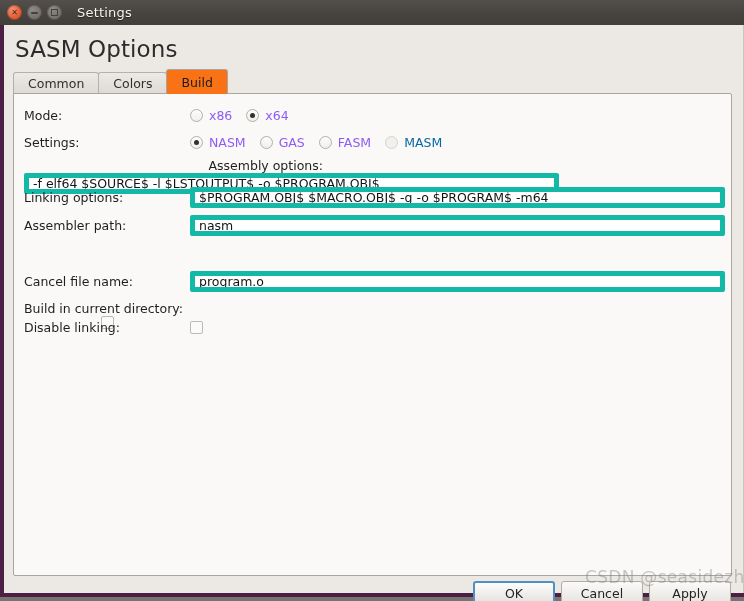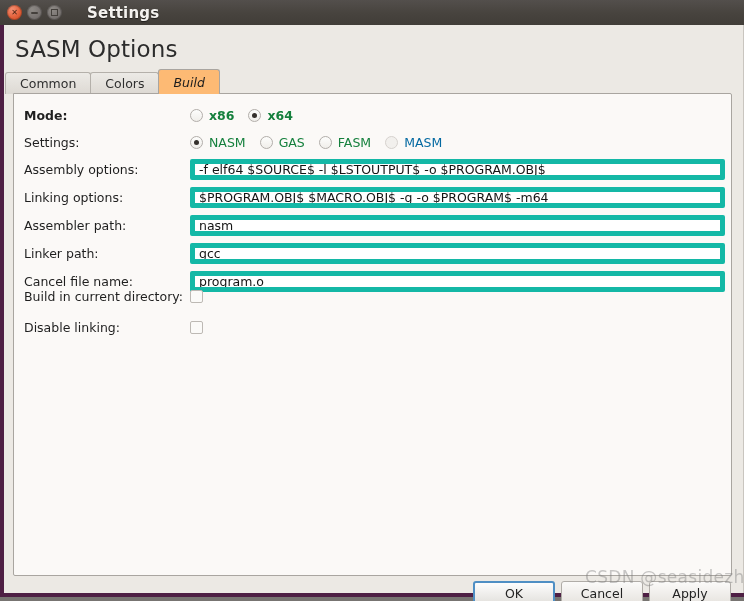--- a/index.html
+++ b/index.html
@@ -49,24 +49,24 @@
     display: flex; align-items: center; justify-content: center;
     font-size: 9px; line-height: 1;
     color: #3a3330;
     font-family: "DejaVu Sans", "Liberation Sans", sans-serif;
   }
   .wbtn-close .wglyph { color: #4c2515; font-size: 8px; font-weight: bold; }
   .minbar { width: 7px; height: 2px; background: #44403c; border-radius: 1px; }
   .maxbox { width: 7px; height: 7px; border: 1.5px solid #44403c; }
 
   #title-text {
-    margin-left: 25px;
+    margin-left: 15px;
     color: #f4f2ef;
-    font-size: 15px;
-    font-weight: bold;
+    font-size: 13px;
+    font-weight: normal;
     letter-spacing: .2px;
     text-shadow: 0 1px 1px rgba(0,0,0,.55);
   }
 
   
   #frame-left {
     position: absolute;
     left: 0; top: 25px;
     width: 4px; height: 572px;
     background: #4e1f44;
@@ -102,46 +102,45 @@
     position: absolute;
     left: 11px; top: 11px;
     font-size: 23px;
     color: #2c2c2c;
     letter-spacing: .1px;
   }
 
   
   #tabbar {
     position: absolute;
-    left: 1px; top: 45px;
+    left: 9px; top: 45px;
     height: 24px;
     display: flex;
     align-items: flex-end;
   }
   .tab {
     height: 22px;
     padding: 0 14px;
     display: flex;
     align-items: center;
     font-size: 12.5px;
     color: #2f2f2f;
     border: 1px solid #b4b0aa;
     border-bottom: none;
     border-radius: 3px 3px 0 0;
     background: linear-gradient(to bottom, #eceae6 0%, #ddd9d3 100%);
     margin-right: -1px;
     position: relative;
   }
   .tab.active {
     height: 25px;
-    background: #fdba74;
+    background: #f97316;
     color: #1c1c1c;
     z-index: 3;
     border-color: #a9a5a0;
-    font-style: italic;
   }
 
   
   #panel {
     position: absolute;
     left: 9px; top: 68px;
     width: 719px; height: 483px;
     background: #fbf9f7;
     border: 1px solid #a9a5a0;
     border-radius: 0 2px 2px 2px;
@@ -161,21 +160,21 @@
     color: #1f1f1f;
     flex: 0 0 auto;
   }
 
   
   .radio-group { display: flex; align-items: center; }
   .radio-item {
     display: flex; align-items: center;
     margin-right: 14px;
     font-size: 12.5px;
-    color: #15803d;
+    color: #8b5cf6;
   }
   .radio-item.disabled { color: #0369a1; }
   .radio {
     width: 13px; height: 13px;
     border-radius: 50%;
     border: 1px solid #b2aeaa;
     background: linear-gradient(to bottom, #fdfdfc 0%, #f0eeea 100%);
     margin-right: 6px;
     position: relative;
     flex: 0 0 auto;
@@ -288,21 +287,21 @@
     <div id="heading">SASM Options</div>
 
     <div id="tabbar">
       <div class="tab">Common</div>
       <div class="tab">Colors</div>
       <div class="tab active">Build</div>
     </div>
 
     <div id="panel">
 
-      <div class="row" style="top:10px;font-weight:bold;">
+      <div class="row" style="top:10px;">
         <div class="lbl">Mode:</div>
         <div class="radio-group">
           <label class="radio-item">
             <span class="radio"></span>
             <span>x86</span>
           </label>
           <label class="radio-item">
             <span class="radio checked"></span>
             <span>x64</span>
           </label>
@@ -324,46 +323,42 @@
             <span class="radio"></span>
             <span>FASM</span>
           </label>
           <label class="radio-item disabled">
             <span class="radio disabled"></span>
             <span>MASM</span>
           </label>
         </div>
       </div>
 
-      <div class="row" style="top:64px;">
+      <div class="row" style="top:64px;flex-direction:column;">
         <div class="lbl">Assembly options:</div>
         <input class="tinput" type="text" value="-f elf64 $SOURCE$ -l $LSTOUTPUT$ -o $PROGRAM.OBJ$" style="">
       </div>
 
       <div class="row" style="top:92px;">
         <div class="lbl">Linking options:</div>
         <input class="tinput" type="text" value="$PROGRAM.OBJ$ $MACRO.OBJ$ -g -o $PROGRAM$ -m64" style="">
       </div>
 
       <div class="row" style="top:120px;">
         <div class="lbl">Assembler path:</div>
         <input class="tinput" type="text" value="nasm" style="">
       </div>
 
-      <div class="row" style="top:148px;">
-        <div class="lbl">Linker path:</div>
-        <input class="tinput" type="text" value="gcc" style="">
-      </div>
 
       <div class="row" style="top:176px;">
         <div class="lbl">Cancel file name:</div>
         <input class="tinput" type="text" value="program.o" style="">
       </div>
 
-      <div class="row" style="top:191px;">
+      <div class="row" style="top:207px;flex-direction:column;">
         <div class="lbl">Build in current directory:</div>
         <span class="cbox"></span>
       </div>
 
       <div class="row" style="top:222px;">
         <div class="lbl">Disable linking:</div>
         <span class="cbox"></span>
       </div>
 
     </div>

